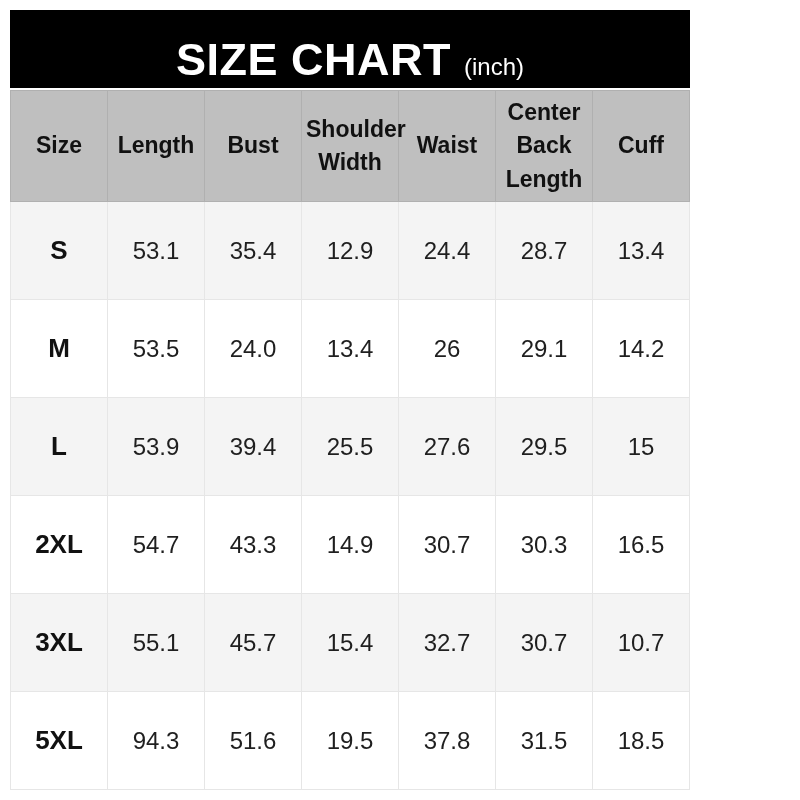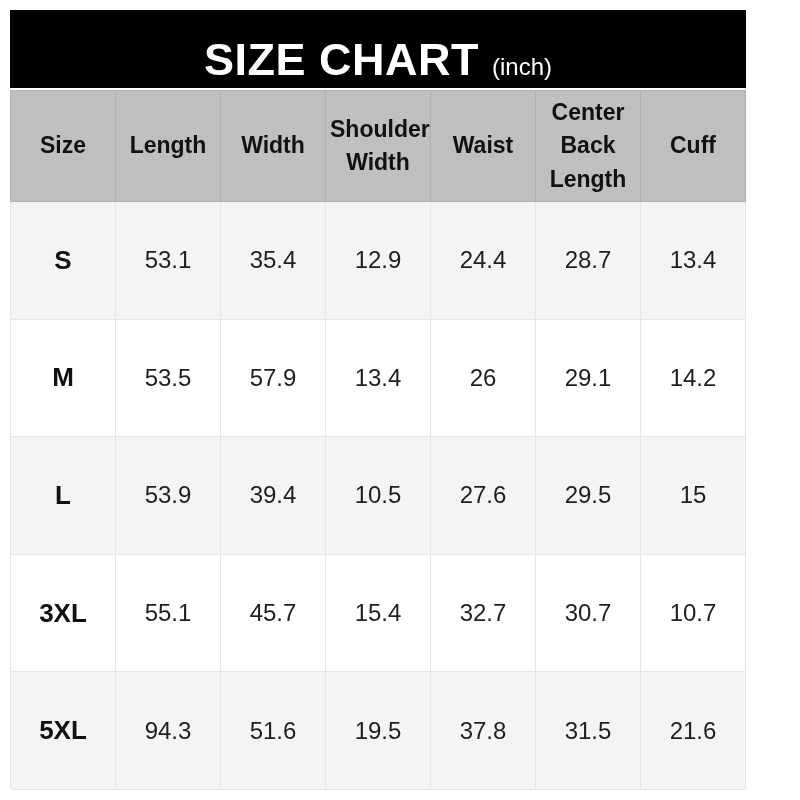--- a/index.html
+++ b/index.html
@@ -8,21 +8,21 @@
     width: 800px;
     height: 800px;
     background: #ffffff;
     overflow: hidden;
     font-family: "Liberation Sans", sans-serif;
   }
   .frame {
     position: absolute;
     top: 10px;
     left: 10px;
-    width: 736px;
+    width: 680px;
     height: 780px;
   }
   .title-bar {
     height: 78px;
     background: var(--title-bg, #000000);
     color: var(--title-fg, #ffffff);
     display: flex;
     align-items: center;
     justify-content: center;
   }
@@ -90,68 +90,77 @@
       <span class="title-main">SIZE CHART</span>
       <span class="title-unit">(inch)</span>
     </div>
   </div>
 
   <table class="size-table">
     <thead>
       <tr>
           <th>Size</th>
           <th>Length</th>
-          <th>Width</th>
+          <th>Bust</th>
           <th>Shoulder Width</th>
           <th>Waist</th>
           <th>Center Back Length</th>
           <th>Cuff</th>
         </tr>
     </thead>
     <tbody>
         <tr>
           <th>S</th>
           <td>53.1</td>
           <td>35.4</td>
           <td>12.9</td>
           <td>24.4</td>
           <td>28.7</td>
           <td>13.4</td>
         </tr>
         <tr>
           <th>M</th>
           <td>53.5</td>
-          <td>57.9</td>
+          <td>24.0</td>
           <td>13.4</td>
           <td>26</td>
           <td>29.1</td>
           <td>14.2</td>
         </tr>
         <tr>
           <th>L</th>
           <td>53.9</td>
           <td>39.4</td>
-          <td>10.5</td>
+          <td>25.5</td>
           <td>27.6</td>
           <td>29.5</td>
           <td>15</td>
+        </tr>
+        <tr>
+          <th>2XL</th>
+          <td>54.7</td>
+          <td>43.3</td>
+          <td>14.9</td>
+          <td>30.7</td>
+          <td>30.3</td>
+          <td>16.5</td>
         </tr>
         <tr>
           <th>3XL</th>
           <td>55.1</td>
           <td>45.7</td>
           <td>15.4</td>
           <td>32.7</td>
           <td>30.7</td>
           <td>10.7</td>
         </tr>
         <tr>
           <th>5XL</th>
           <td>94.3</td>
           <td>51.6</td>
           <td>19.5</td>
           <td>37.8</td>
           <td>31.5</td>
-          <td>21.6</td>
+          <td>18.5</td>
         </tr>
       </tbody>
   </table>
 </div>
 
 </body></html>

